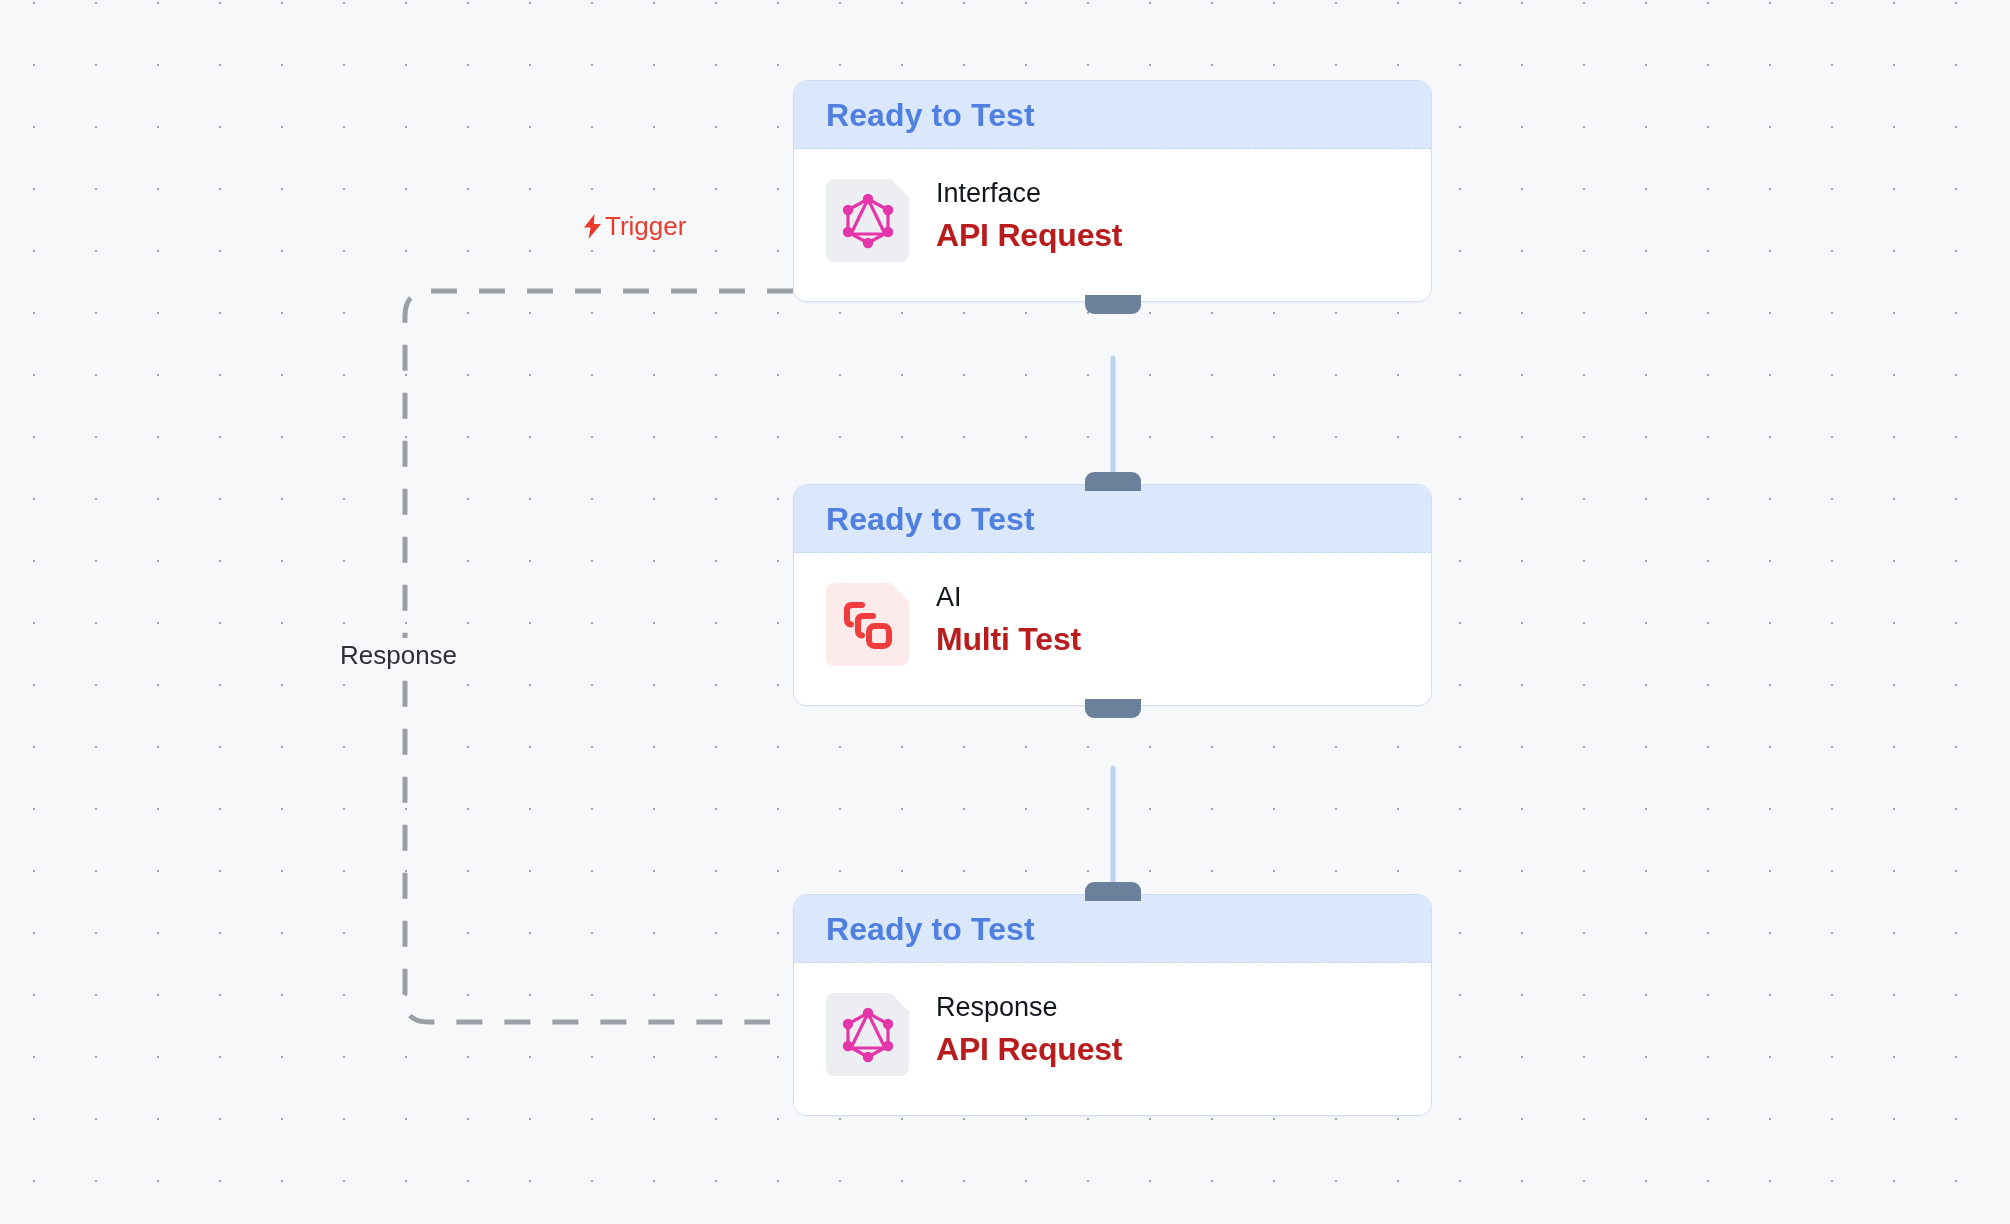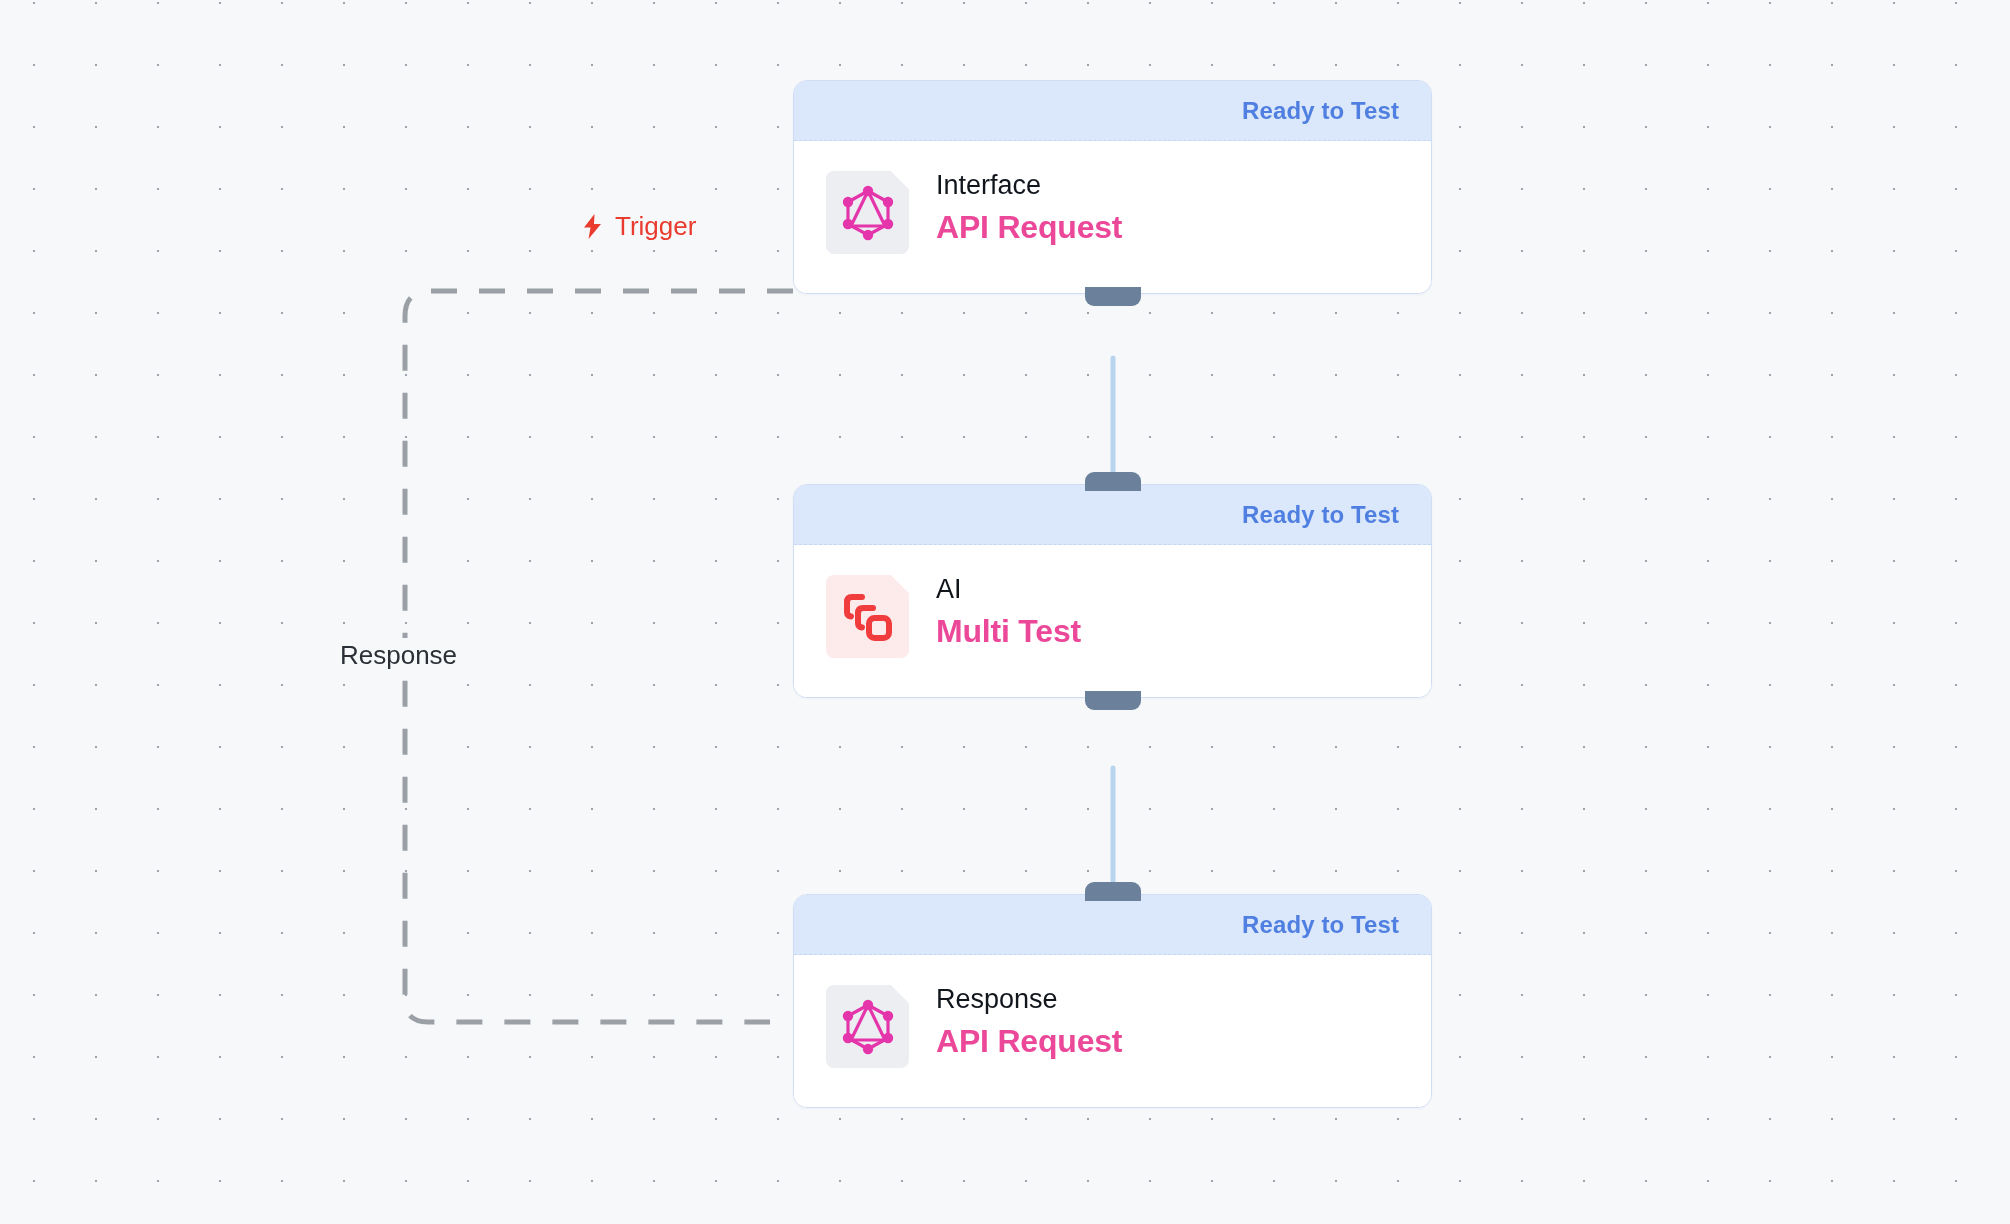--- a/index.html
+++ b/index.html
@@ -34,21 +34,21 @@
     height: 1224px;
     pointer-events: none;
   }
 
   
   .edge-label {
     position: absolute;
     white-space: nowrap;
     display: flex;
     align-items: center;
-    gap: 12px;
+    gap: 2px;
   }
   .edge-label.trigger {
     left: 583px;
     top: 211px;
     color: #ea3b2f;
     font-size: 26px;
     font-weight: 400;
   }
   .edge-label.trigger .bolt {
     display: inline-block;
@@ -83,25 +83,24 @@
     overflow: hidden;
   }
   .node-header {
     background: #dbe7fa;
     padding: 18px 32px 17px 32px;
     border-bottom: 1.5px dashed #c4d6f2;
     box-sizing: border-box;
   }
   .node-status {
     color: #4f7fe0;
-    font-size: 24px;
+    font-size: 32px;
     font-weight: 700;
     letter-spacing: 0.1px;
     line-height: 1;
-    text-align: right;
   }
   .node-body {
     background: #ffffff;
     display: flex;
     align-items: flex-start;
     gap: 27px;
     padding: 30px 32px 34px 32px;
     box-sizing: border-box;
     min-height: 152px;
   }
@@ -129,21 +128,21 @@
   }
   .node-kind {
     font-size: 27px;
     font-weight: 400;
     color: #11161d;
     line-height: 1.1;
   }
   .node-title {
     font-size: 32px;
     font-weight: 700;
-    color: #ec4899;
+    color: #b91c1c;
     line-height: 1.15;
     letter-spacing: -0.2px;
   }
 
   
   .handle {
     position: absolute;
     left: 50%;
     transform: translateX(-50%);
     width: 56px;

